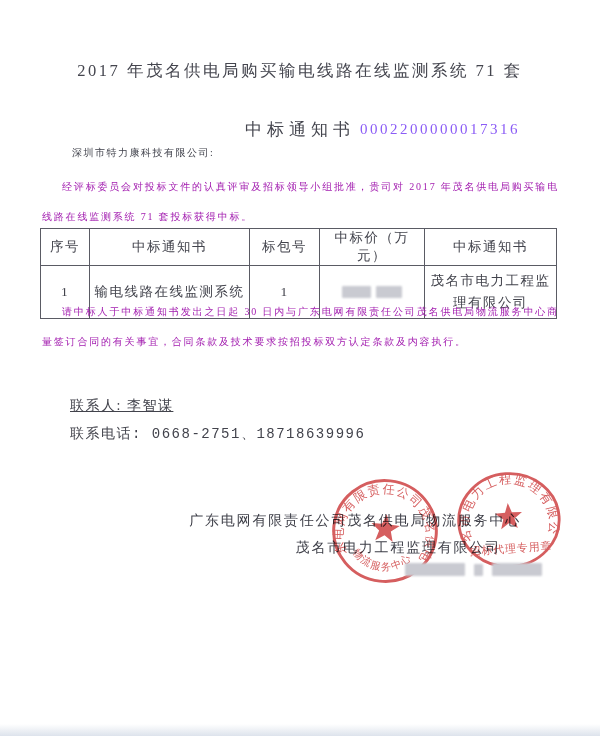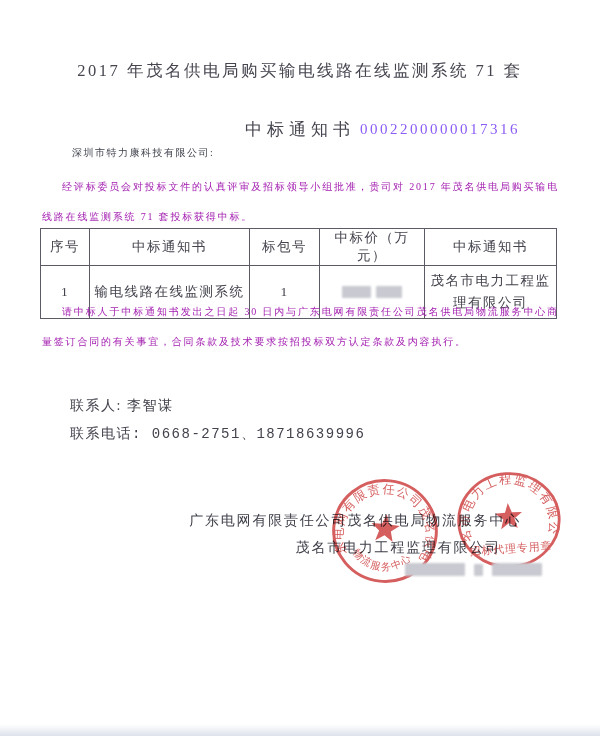--- a/index.html
+++ b/index.html
@@ -11,21 +11,21 @@
     font-size:16.5px;letter-spacing:2.5px;color:#44454e;}
   .title2{position:absolute;top:94px;left:0;width:100%;text-align:center;
     font-size:17px;letter-spacing:5px;color:#44454e;margin-top:24px;}
   .docnum{position:absolute;top:121px;right:80px;font-size:15px;letter-spacing:2.5px;color:#8b5cf6;}
   .addressee{position:absolute;top:146px;left:44px;font-size:10px;letter-spacing:1.5px;margin-left:28px;}
   .para{position:absolute;left:42px;width:517px;font-size:10px;line-height:30px;
     letter-spacing:1.8px;text-align:justify;text-indent:2em;color:#a21caf;}
   .para1{top:172px;}
   .para2{top:297px;}
   .contact{position:absolute;left:42px;font-size:14px;letter-spacing:1.5px;text-indent:2em;width:400px;color:#42434c;}
-  .contact1{top:397px;}
+  .contact1{top:397px;text-decoration:underline;}
   .contact2{top:425px;font-family:Liberation Mono, monospace;}
   table.award{position:absolute;top:228px;left:40px;width:516px;border-collapse:collapse;
     table-layout:fixed;font-size:13.5px;color:#42434c;border-radius:19px;}
   table.award th,table.award td{border:1px solid #5a5b64;text-align:center;vertical-align:middle;
     font-weight:normal;letter-spacing:1.5px;padding:0 4px;}
   table.award th{height:26px;}
   table.award td{height:52px;line-height:22px;}
   .redact{background:#c9cad1;filter:blur(1.2px);border-radius:1px;display:inline-block;}
   .price-redact{display:flex;justify-content:center;align-items:center;gap:5px;}
   .sig{position:absolute;font-size:14px;letter-spacing:1.8px;color:#3d3e47;white-space:nowrap;}

